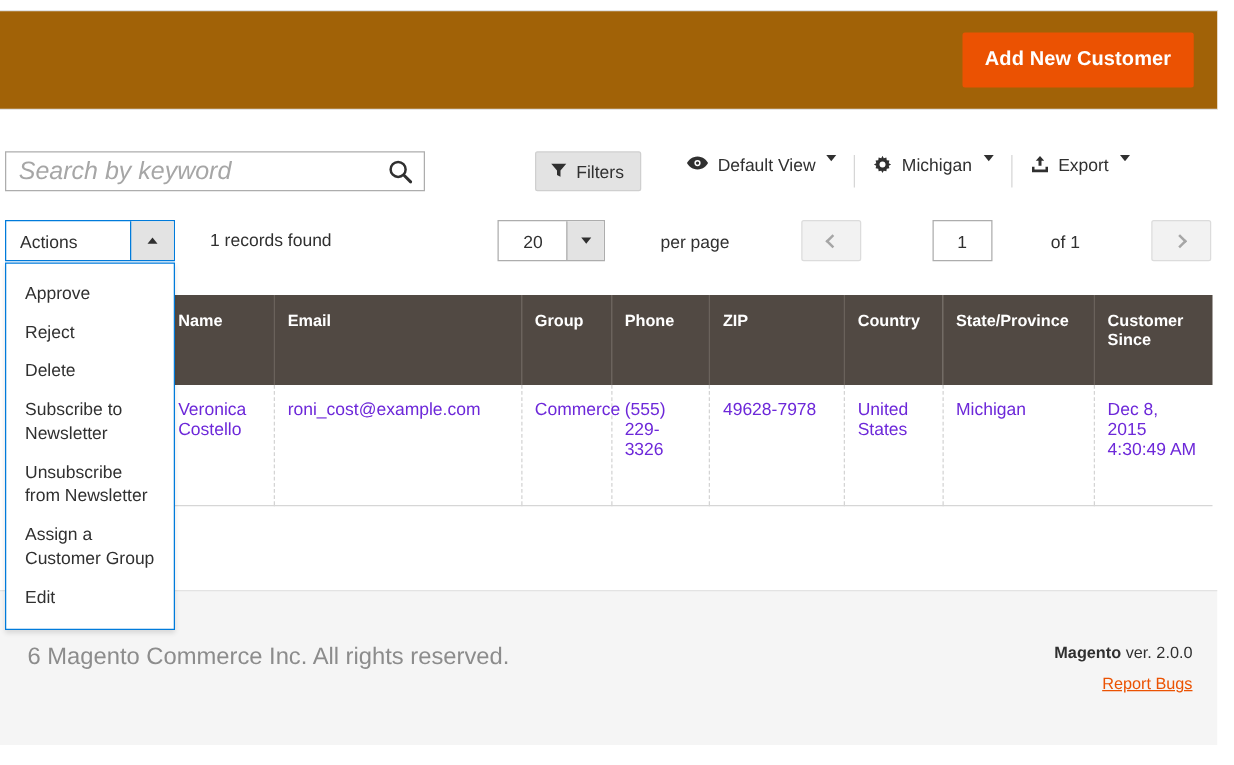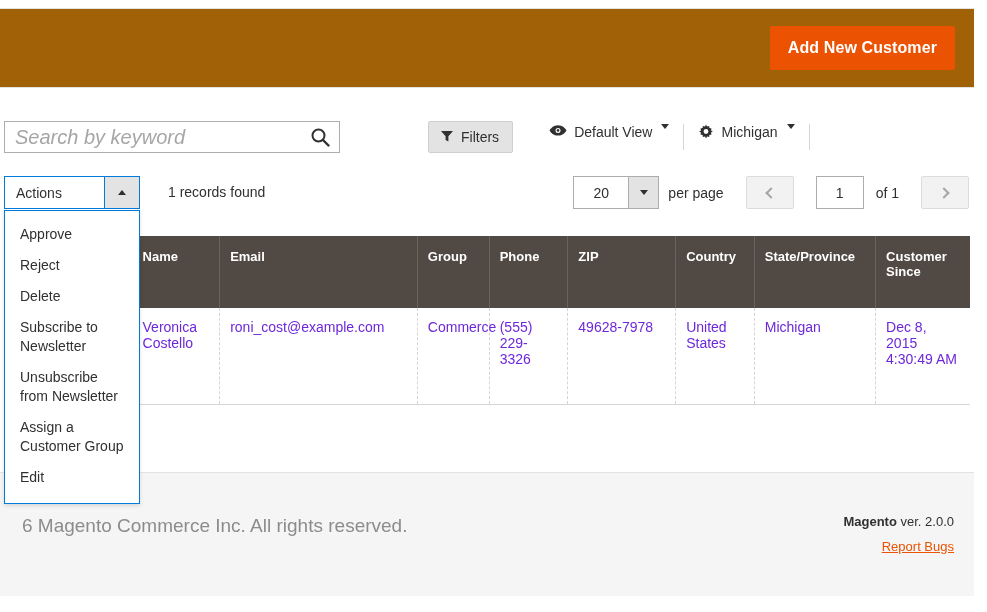--- a/index.html
+++ b/index.html
@@ -161,21 +161,21 @@
   .records-found {
     position: absolute;
     left: 168px; top: 184px;
     font-size: 14px; color: #303030;
   }
 
   
   .pager {
     position: absolute;
     right: 18px; top: 176px;
-    display: flex; align-items: center;
+    display: flex; align-items: center; gap: 35px;
   }
   .perpage-select {
     width: 86px; height: 33px;
     border: 1px solid #adadad;
     background: #ffffff;
     display: flex; align-items: stretch;
     cursor: pointer;
   }
   .perpage-value {
     flex: 1 1 auto;
@@ -360,20 +360,30 @@
           <path d="M8 0.6l1 1.9 2.1-.5.3 2.1 2.1.3-.5 2.1 1.9 1-1.9 1 .5 2.1-2.1.3-.3 2.1-2.1-.5-1 1.9-1-1.9-2.1.5-.3-2.1-2.1-.3.5-2.1-1.9-1 1.9-1-.5-2.1 2.1-.3.3-2.1 2.1.5z" fill="#303030"></path>
           <circle cx="8" cy="7.5" r="2.4" fill="#ffffff"></circle>
         </svg>
       </span>
       <span>Michigan</span>
       <span class="caret-dn"></span>
     </div>
 
     <div class="tb-sep"></div>
 
+    <div class="tb-item">
+      <span>
+        <svg width="16" height="15" viewBox="0 0 16 15" aria-hidden="true">
+          <path d="M8 .8 L11.4 4.6 H9.2 V8.6 H6.8 V4.6 H4.6 Z" fill="#303030"></path>
+          <path d="M1.6 9.3 H3.6 V11.6 H12.4 V9.3 H14.4 V13.7 H1.6 Z" fill="#303030"></path>
+        </svg>
+      </span>
+      <span>Export</span>
+      <span class="caret-dn"></span>
+    </div>
   </div>
 
   <div class="actions-wrap">
     <div class="actions-btn">
       <span class="actions-label">Actions</span>
       <span class="actions-toggle">
         <span class="caret-up"></span>
       </span>
     </div>
     <div class="actions-menu">

